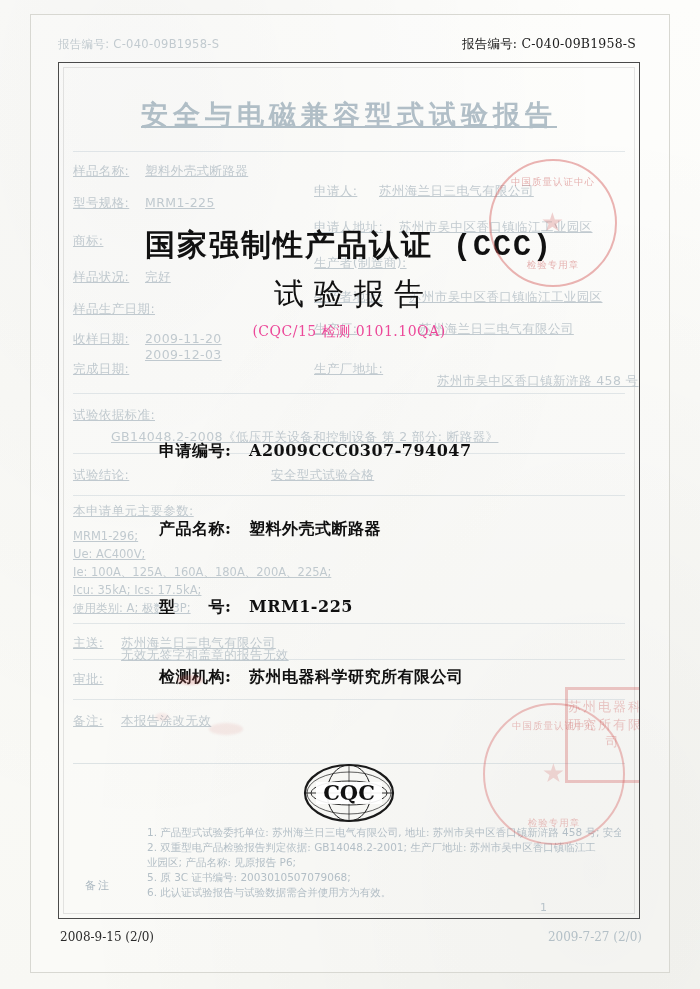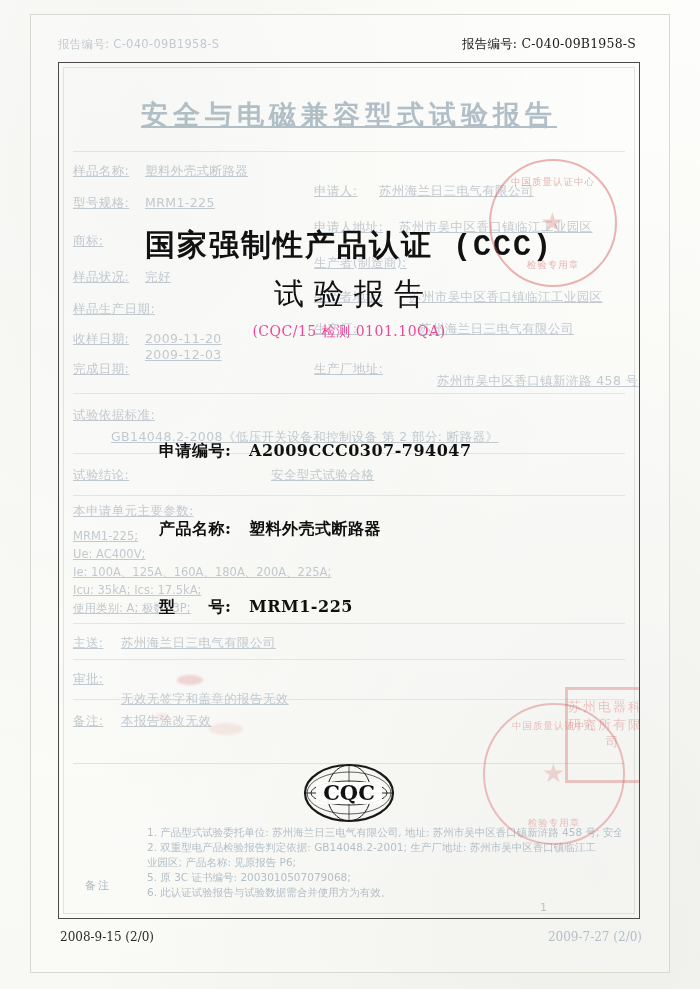--- a/index.html
+++ b/index.html
@@ -347,35 +347,35 @@
 
   <div class="gline" style="top:390px;"></div>
 
   <div class="ghost ghost-row" style="top:404px;left:14px;">试验结论:</div>
   <div class="ghost ghost-row" style="top:404px;left:212px;">安全型式试验合格</div>
 
   <div class="gline" style="top:432px;"></div>
 
   <div class="ghost ghost-row" style="top:440px;left:14px;">本申请单元主要参数:</div>
 
-  <div class="ghost" style="top:466px;left:14px;font-size:11.5px;">MRM1-225;</div>
+  <div class="ghost" style="top:466px;left:14px;font-size:11.5px;">MRM1-296;</div>
   <div class="ghost" style="top:484px;left:14px;font-size:11.5px;">Ue: AC400V;</div>
   <div class="ghost" style="top:502px;left:14px;font-size:11.5px;">Ie: 100A、125A、160A、180A、200A、225A;</div>
   <div class="ghost" style="top:520px;left:14px;font-size:11.5px;">Icu: 35kA; Ics: 17.5kA;</div>
   <div class="ghost" style="top:538px;left:14px;font-size:11.5px;">使用类别: A; 极数: 3P;</div>
 
   <div class="gline" style="top:560px;"></div>
 
   <div class="ghost ghost-row" style="top:572px;left:14px;">主送:</div>
   <div class="ghost ghost-row" style="top:572px;left:62px;">苏州海兰日三电气有限公司</div>
 
   <div class="gline" style="top:596px;"></div>
 
   <div class="ghost ghost-row" style="top:608px;left:14px;">审批:</div>
-  <div class="ghost ghost-row" style="top:628px;left:62px;">无效无签字和盖章的报告无效</div>
+  <div class="ghost ghost-row" style="top:584px;left:62px;">无效无签字和盖章的报告无效</div>
 
   <div class="gline" style="top:636px;"></div>
 
   <div class="ghost ghost-row" style="top:650px;left:14px;">备注:</div>
   <div class="ghost ghost-row" style="top:650px;left:62px;">本报告涂改无效</div>
 
   <div class="ghost-bot-sep" style="top:700px;"></div>
 
   <div class="notes">
     <div>1. 产品型式试验委托单位: 苏州海兰日三电气有限公司, 地址: 苏州市吴中区香口镇新浒路 458 号; 安全型式要求: GB14048.2-2008; 生产厂地址及型号:</div>
@@ -401,20 +401,24 @@
   <div class="field" style="top:456px;">
     <span class="lbl">产品名称:</span>
     <span class="val">塑料外壳式断路器</span>
   </div>
 
   <div class="field" style="top:534px;">
     <span class="lbl">型　　号:</span>
     <span class="val">MRM1-225</span>
   </div>
 
+  <div class="field" style="top:604px;">
+    <span class="lbl">检测机构:</span>
+    <span class="val">苏州电器科学研究所有限公司</span>
+  </div>
 
   <div class="cqc">
     <svg width="92" height="60" viewBox="0 0 92 60" aria-hidden="true">
       <ellipse cx="46" cy="30" rx="44" ry="28" fill="none" stroke="#1a1a1a" stroke-width="2.2"></ellipse>
       <ellipse cx="46" cy="30" rx="22" ry="28" fill="none" stroke="#1a1a1a" stroke-width="1"></ellipse>
       <ellipse cx="46" cy="30" rx="38" ry="12" fill="none" stroke="#1a1a1a" stroke-width="0.9"></ellipse>
       <ellipse cx="46" cy="30" rx="42" ry="21" fill="none" stroke="#1a1a1a" stroke-width="0.7"></ellipse>
       <line x1="2" y1="30" x2="90" y2="30" stroke="#1a1a1a" stroke-width="0.9"></line>
       <line x1="46" y1="2" x2="46" y2="58" stroke="#1a1a1a" stroke-width="0.7"></line>
       <rect x="13" y="19" width="66" height="22" fill="#ffffff" opacity="0.92"></rect>

